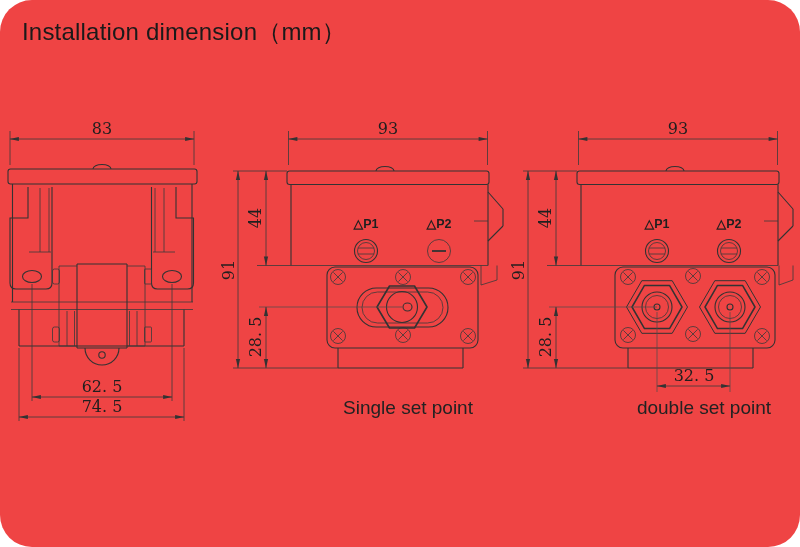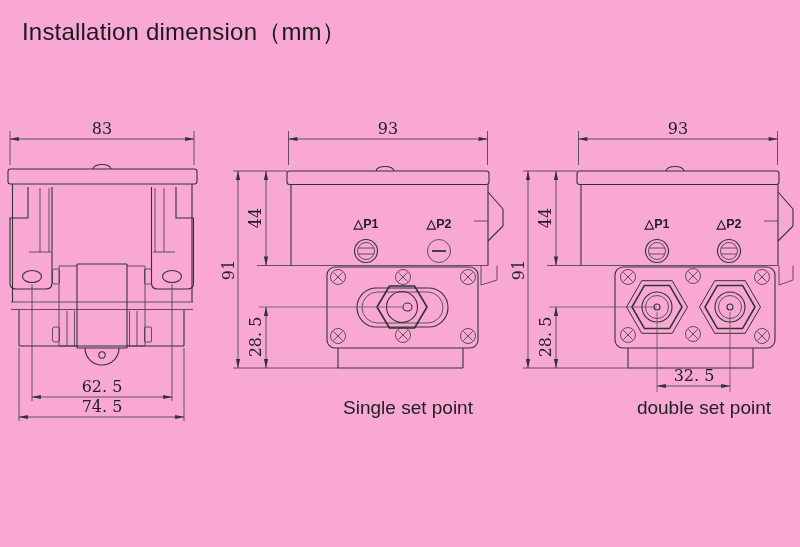--- a/index.html
+++ b/index.html
@@ -1,17 +1,17 @@
 <!DOCTYPE html>
 <html><head>
 <meta charset="utf-8">
 <style>
   html,body{margin:0;padding:0;background:#fff;}
-  .page{position:relative;width:800px;height:547px;background:#f9a8d4;overflow:hidden;
-        font-family:"Liberation Sans",sans-serif;}
+  .page{position:relative;width:800px;height:547px;background:#ef4444;overflow:hidden;
+        font-family:"Liberation Sans",sans-serif;border-radius:32px;}
   .title{position:absolute;left:22px;top:16px;margin:0;font-size:24px;font-weight:500;
          color:#1a1a1a;letter-spacing:.2px;font-family:"Liberation Sans",sans-serif;}
   svg{position:absolute;left:0;top:0;}
   .ln{fill:none;stroke:#333;stroke-width:1.1;}
   .thin{fill:none;stroke:#3a3a3a;stroke-width:.8;}
   .cl{fill:none;stroke:#4a4a4a;stroke-width:.7;}
   .dimln{fill:none;stroke:#3a3a3a;stroke-width:.8;}
   .dim{font-family:"DejaVu Serif",serif;font-size:16px;fill:#1f1f1f;}
   .port{font-family:"Liberation Sans",sans-serif;font-weight:700;font-size:12.5px;fill:#1f1f1f;}
   .caption{font-family:"Liberation Sans",sans-serif;font-size:19px;fill:#222;}

